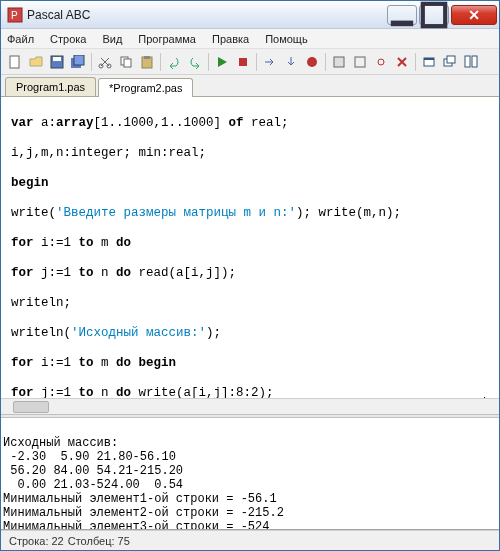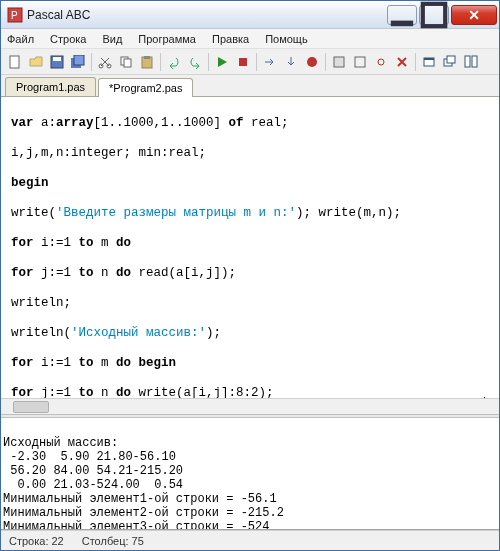--- a/index.html
+++ b/index.html
@@ -21,21 +21,21 @@
 .tab{padding:3px 10px;border:1px solid #aca899;border-bottom:none;background:#ece9d8;font-size:11px;border-radius:3px 3px 0 0;margin-right:2px}
 .tab.active{background:#fff;position:relative;top:1px}
 .editor{flex:1;background:#fff;padding:4px 10px;font-family:'Courier New',monospace;font-size:12.5px;line-height:15px;white-space:pre;overflow:auto;position:relative}
 .editor .cursor{position:absolute;right:14px;top:300px;width:1px;height:14px;background:#000}
 .kw{color:#000;font-weight:bold}
 .str{color:#0080c0}
 .hscroll{height:16px;background:#f0f0f0;border-top:1px solid #d0d0d0;display:flex;align-items:center}
 .hscroll .thumb{width:36px;height:12px;background:#d4d4d4;border:1px solid #b0b0b0;border-radius:2px;margin-left:12px}
 .splitter{height:4px;background:#e8e8e8;border-top:1px solid #c0c0c0;border-bottom:1px solid #c0c0c0;cursor:ns-resize}
 .output{height:112px;background:#fff;padding:4px 2px;font-family:'Courier New',monospace;font-size:12px;line-height:14px;white-space:pre;overflow:auto;border-bottom:1px solid #a3a3a3}
-.status{height:20px;background:#f0f0f0;display:flex;align-items:center;padding:0 8px;gap:18px;border-top:1px solid #d0d0d0;font-size:11px;color:#333}
+.status{height:20px;background:#f0f0f0;display:flex;align-items:center;padding:0 8px;gap:4px;border-top:1px solid #d0d0d0;font-size:11px;color:#333}
 .codeline{display:block}
 </style>
 </head>
 <body>
 
 <div class="window">
 
   <div class="titlebar">
     <span class="icon">
       <svg viewBox="0 0 16 16">

